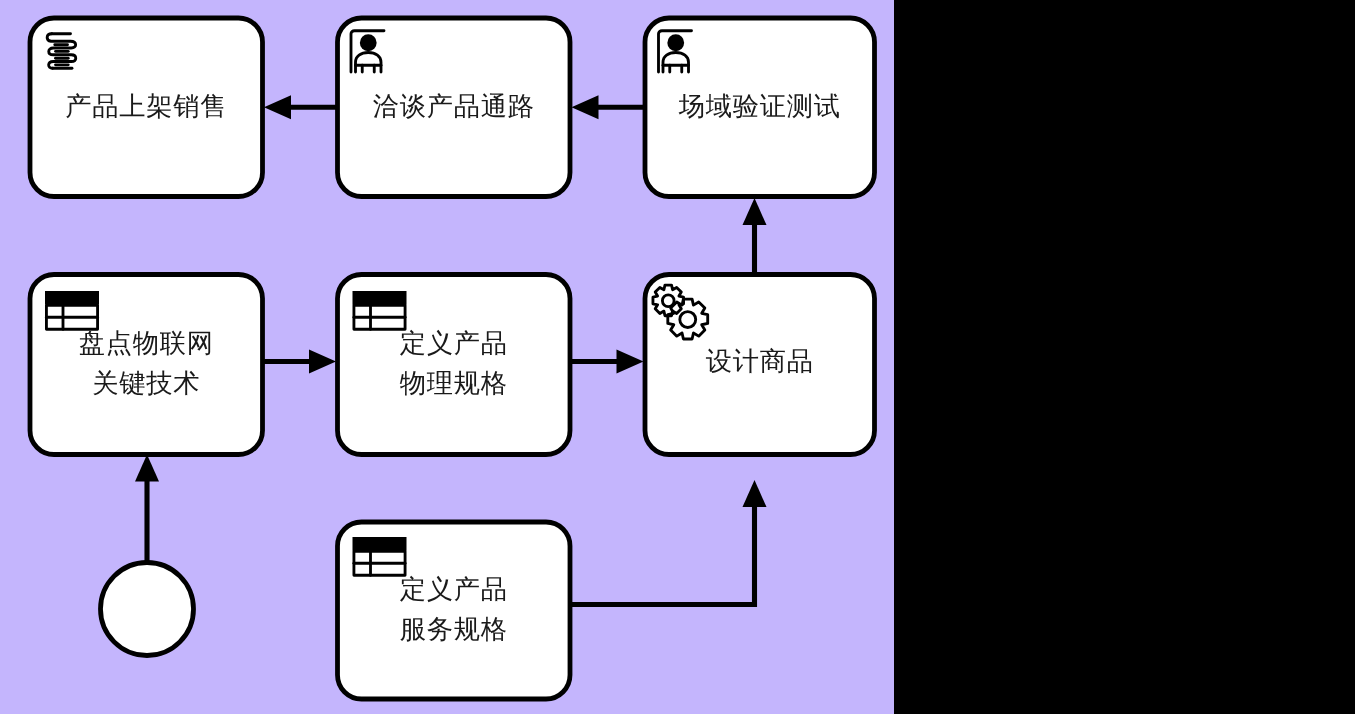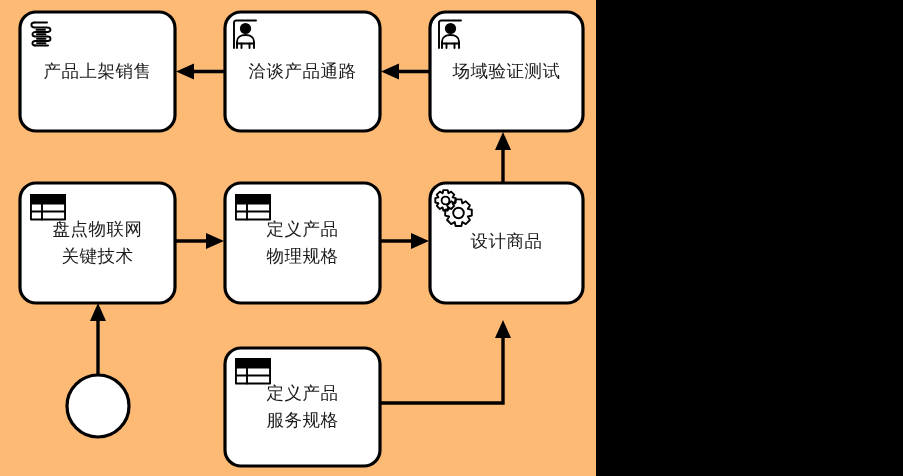--- a/index.html
+++ b/index.html
@@ -5,21 +5,21 @@
 <style>
   html, body {
     margin: 0;
     padding: 0;
     background: #ffffff;
   }
   #canvas {
     position: relative;
     width: 903px;
     height: 476px;
-    background: #fdba74;
+    background: #c4b5fd;
     overflow: hidden;
     font-family: "Liberation Sans", "DejaVu Sans", sans-serif;
   }
   #black-panel {
     position: absolute;
     top: 0;
     right: 0;
     width: 307px;
     height: 476px;
     background: #000000;

